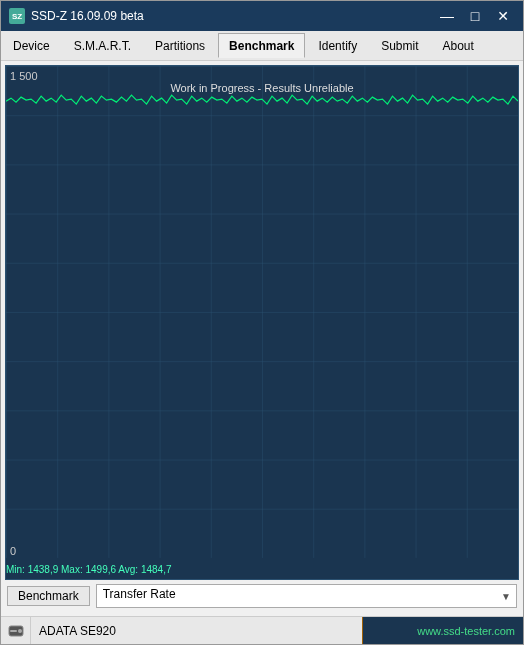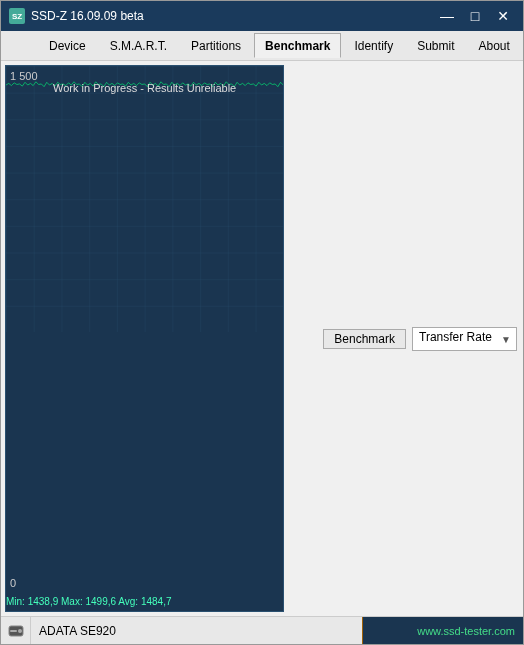--- a/index.html
+++ b/index.html
@@ -69,45 +69,43 @@
       font-family: sans-serif;
     }
 
     .menu-bar {
       background: #e8e8e8;
       height: 30px;
       display: flex;
       align-items: stretch;
       border-bottom: 1px solid #ccc;
       flex-shrink: 0;
-      padding-left: 36px;
     }
     .menu-item {
       padding: 0 10px;
       display: flex;
       align-items: center;
       cursor: pointer;
       font-size: 12px;
       color: #000;
       border: 1px solid transparent;
       margin: 2px 1px;
     }
     .menu-item.active {
       background: #f0f0f0;
       border-color: #aaa #aaa #f0f0f0 #aaa;
       font-weight: 600;
     }
 
     .main-content {
       display: flex;
-      flex-direction: row;
+      flex-direction: column;
       flex: 1;
       background: #f0f0f0;
       padding: 4px;
-      gap: 37px;
     }
 
     .chart-container {
       flex: 1;
       background: #1a3550;
       border: 1px solid #2a5070;
       position: relative;
       overflow: hidden;
     }
     .chart-label-500 {

